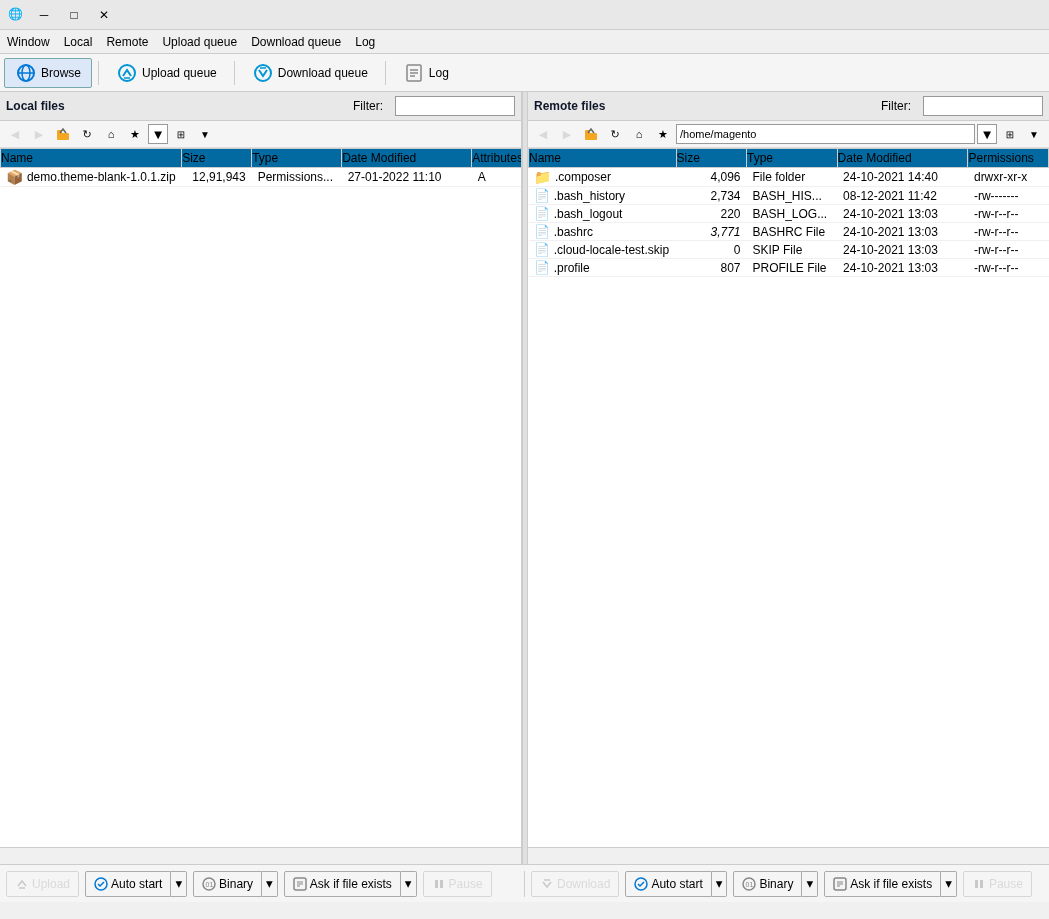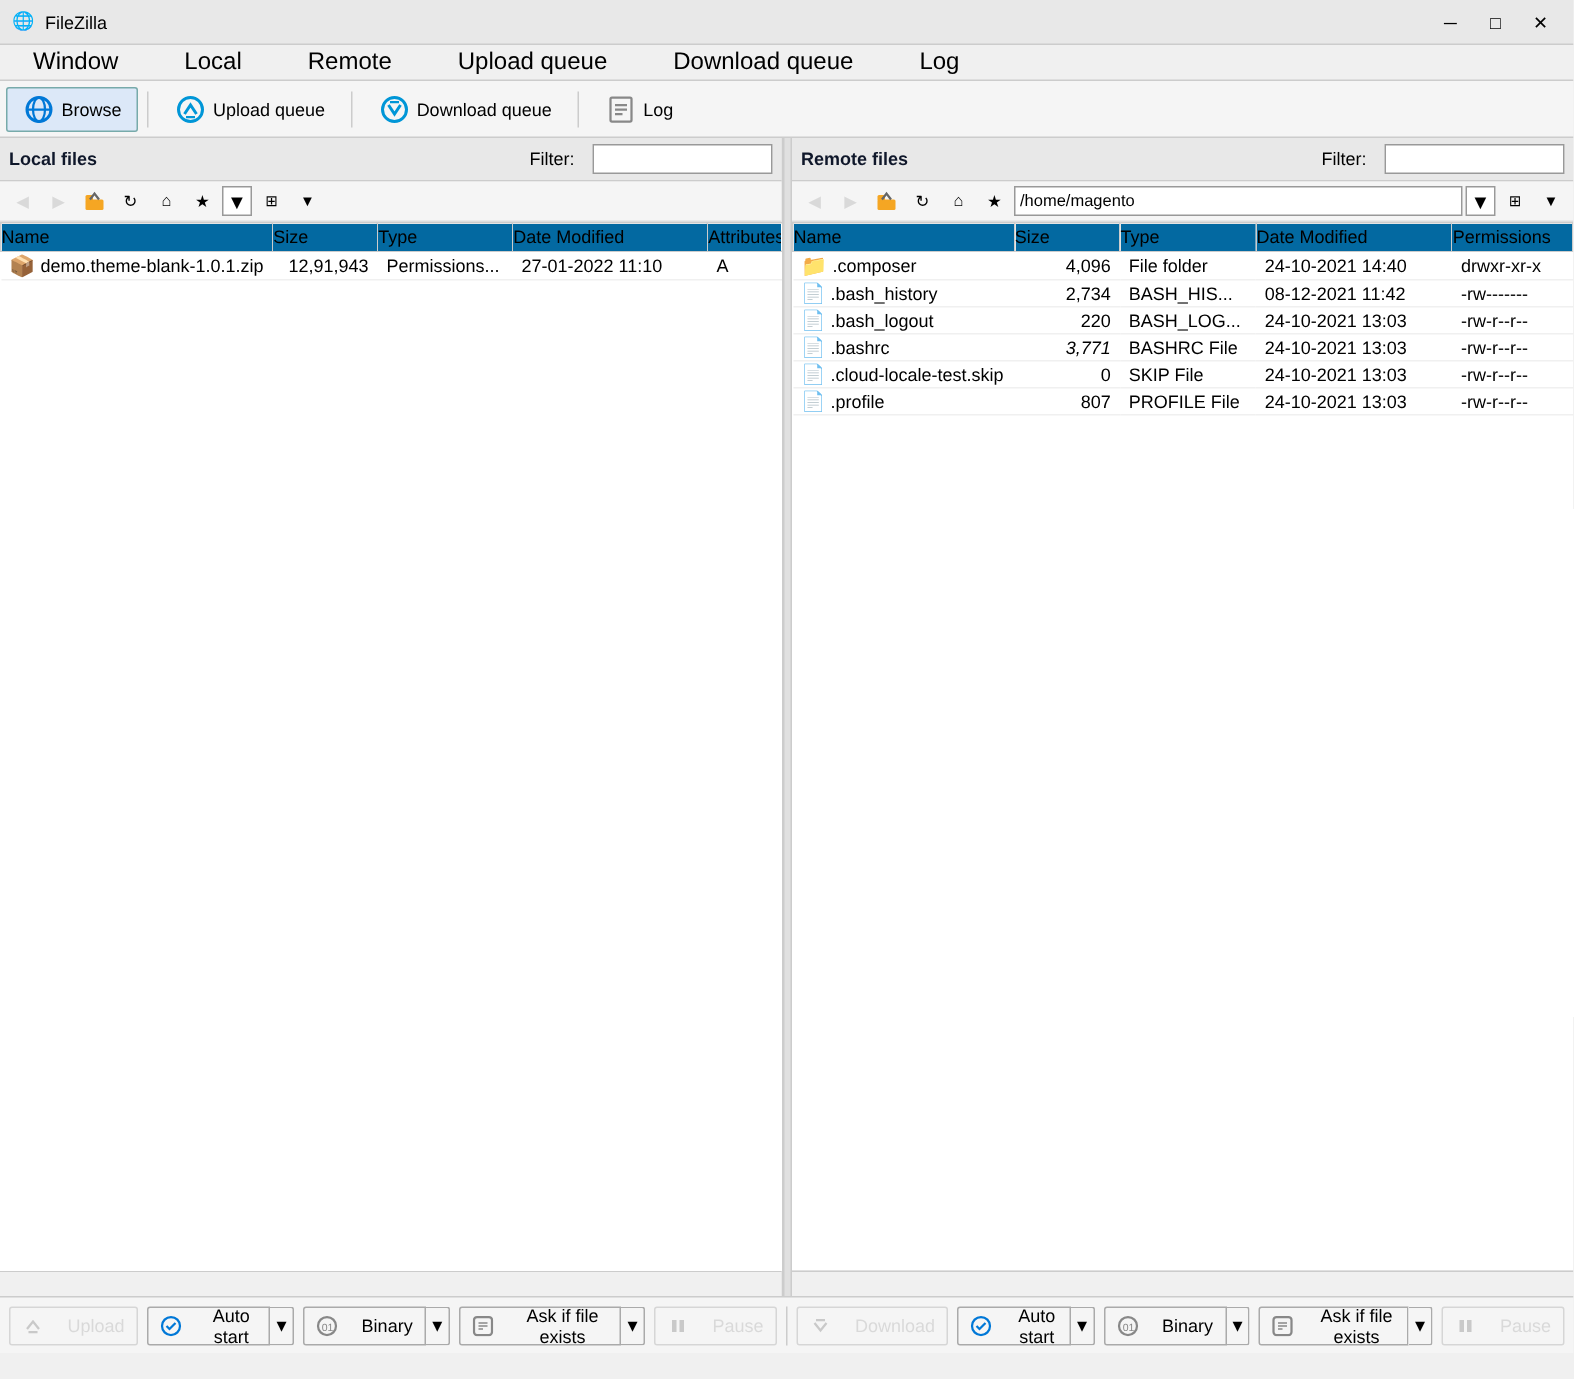--- a/index.html
+++ b/index.html
@@ -26,23 +26,23 @@
 
     
     .menu-bar {
       background: #f0f0f0;
       height: 24px;
       display: flex;
       align-items: center;
       border-bottom: 1px solid #ccc;
     }
     .menu-item {
-      padding: 3px 22px;
-      cursor: pointer;
-      font-size: 16px;
+      padding: 3px 7px;
+      cursor: pointer;
+      font-size: 12px;
     }
 
     
     .toolbar {
       background: #f5f5f5;
       height: 38px;
       display: flex;
       align-items: center;
       padding: 0 4px;
       border-bottom: 1px solid #ccc;
@@ -204,21 +204,21 @@
     .status-panel {
       flex: 1;
       display: flex;
       align-items: center;
       padding: 0 6px;
       gap: 6px;
       border-right: 1px solid #ccc;
     }
     .status-panel:last-child { border-right: none; }
     .status-btn {
-      display: flex; align-items: center; gap: 16px;
+      display: flex; align-items: center; gap: 3px;
       padding: 3px 8px;
       border: 1px solid #aaa;
       background: #f5f5f5;
       cursor: pointer;
       font-size: 12px;
       height: 26px;
       border-radius: 2px;
     }
     .status-btn:disabled { opacity: 0.4; cursor: default; }
     .status-dropdown-btn {
@@ -248,21 +248,20 @@
     
     ::-webkit-scrollbar { width: 16px; height: 16px; }
     ::-webkit-scrollbar-track { background: #f0f0f0; }
     ::-webkit-scrollbar-thumb { background: #c0c0c0; border: 3px solid #f0f0f0; border-radius: 8px; }
   </style>
 </head>
 <body>
 
 <div class="title-bar">
   <span class="title-bar-icon">🌐</span>
-  <span class="title-bar-title">FileZilla</span>
   <div class="title-bar-controls">
     <button class="title-bar-btn">─</button>
     <button class="title-bar-btn">□</button>
     <button class="title-bar-btn close">✕</button>
   </div>
 </div>
 
 <div class="menu-bar">
   <span class="menu-item">Window</span>
   <span class="menu-item">Local</span>

